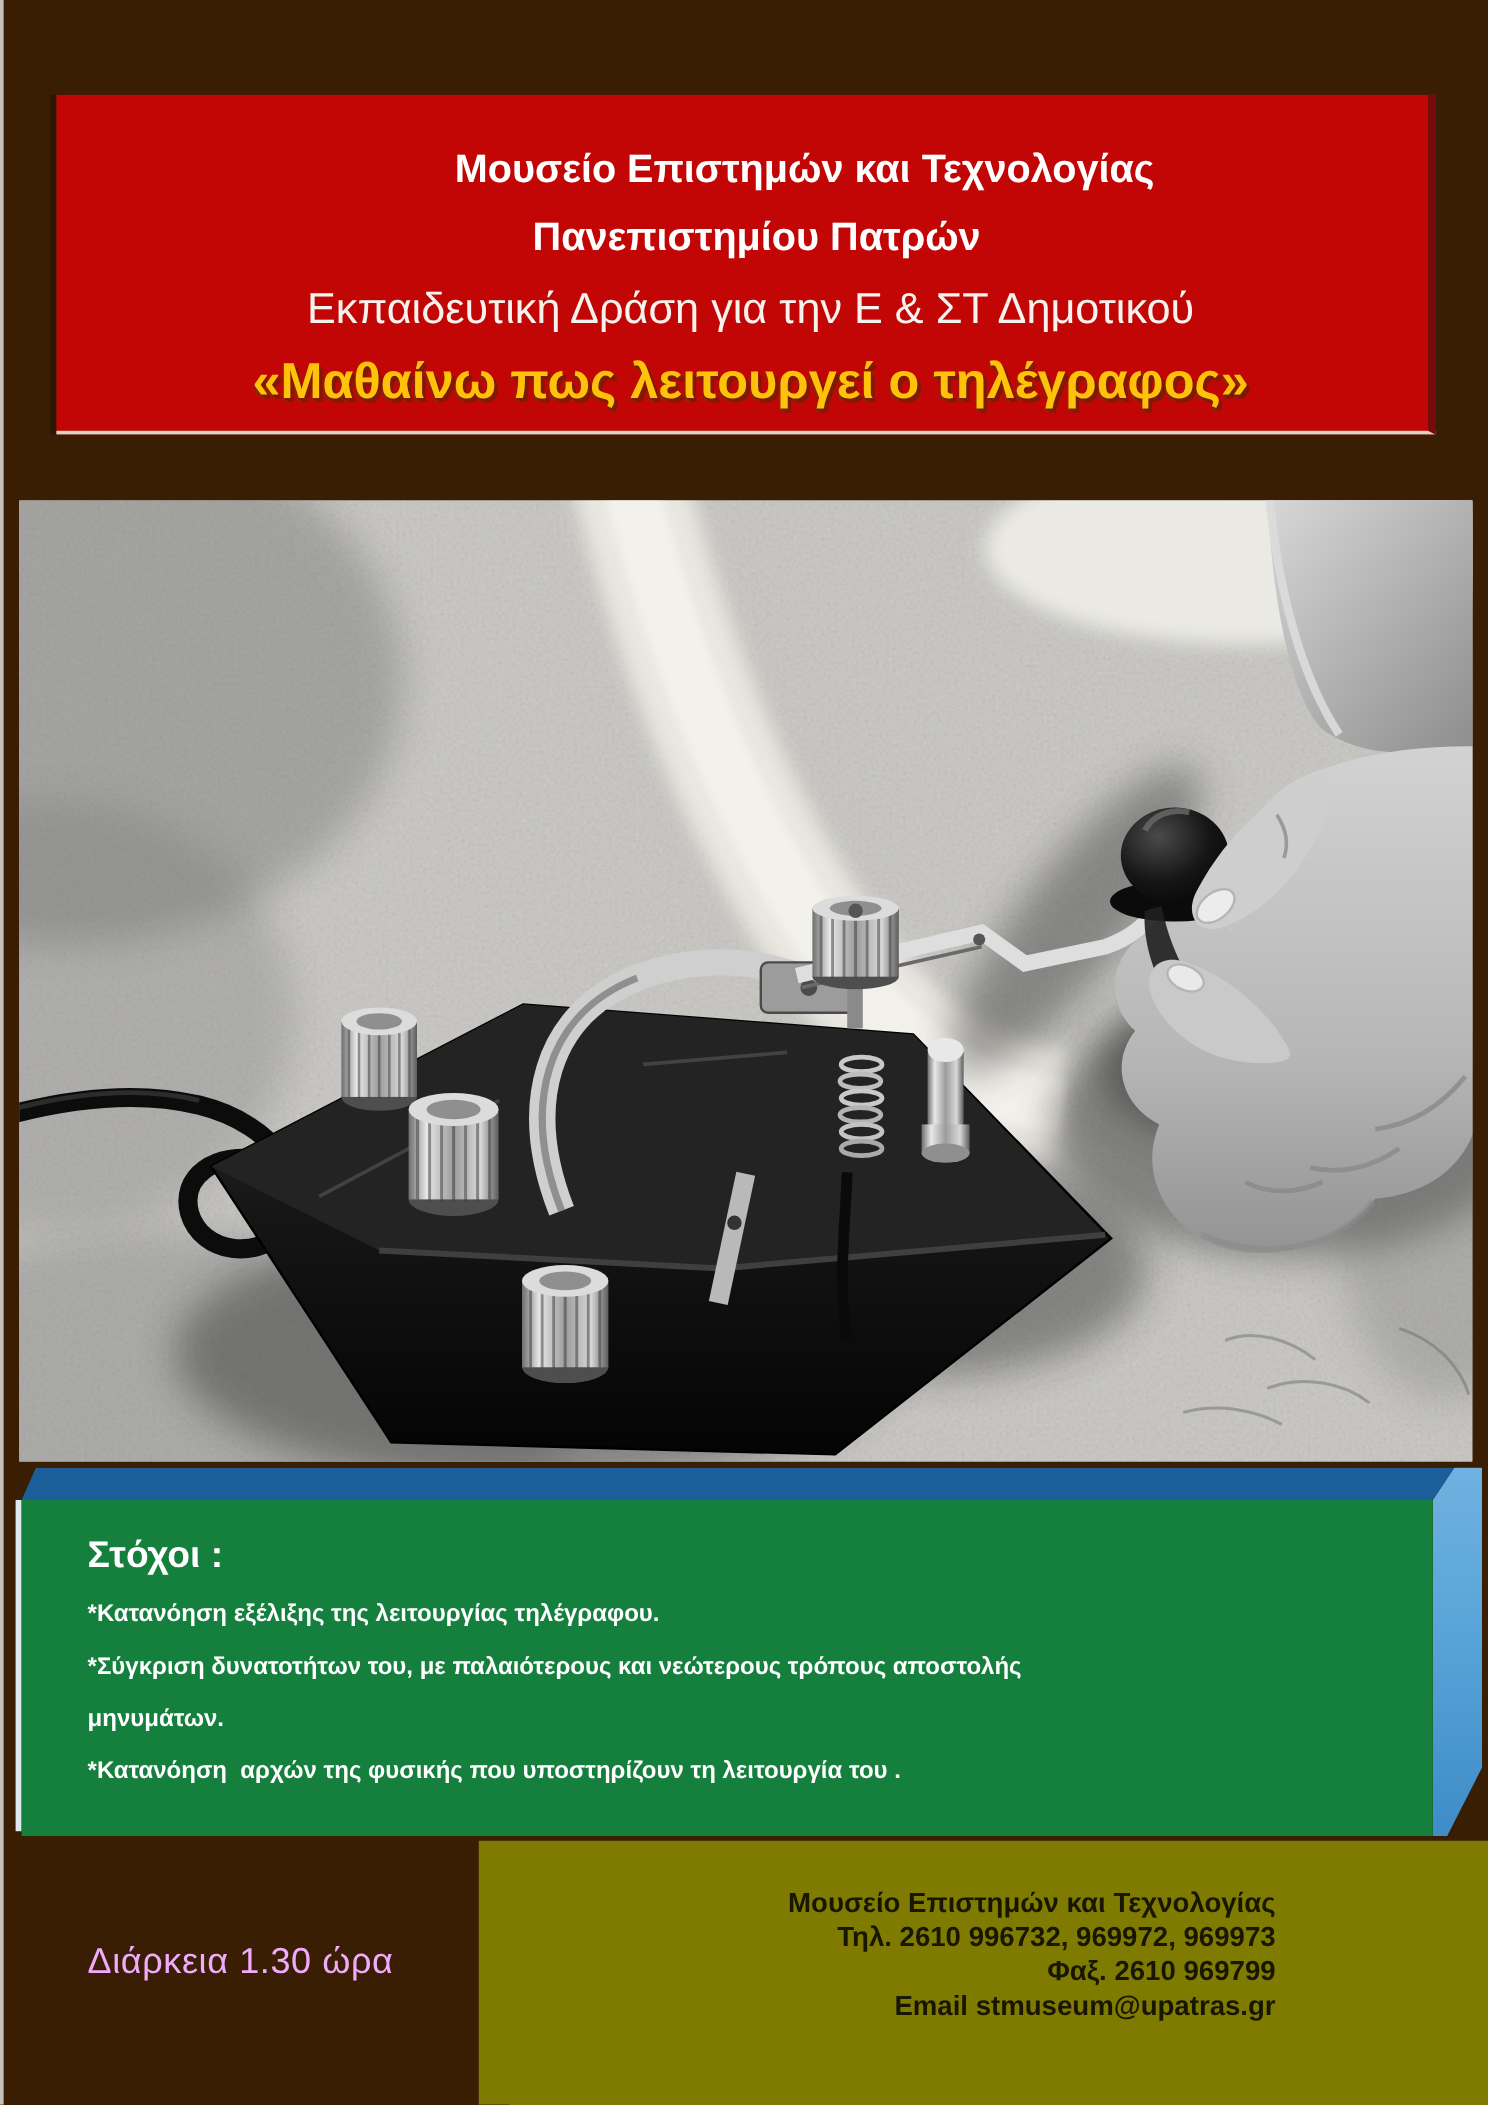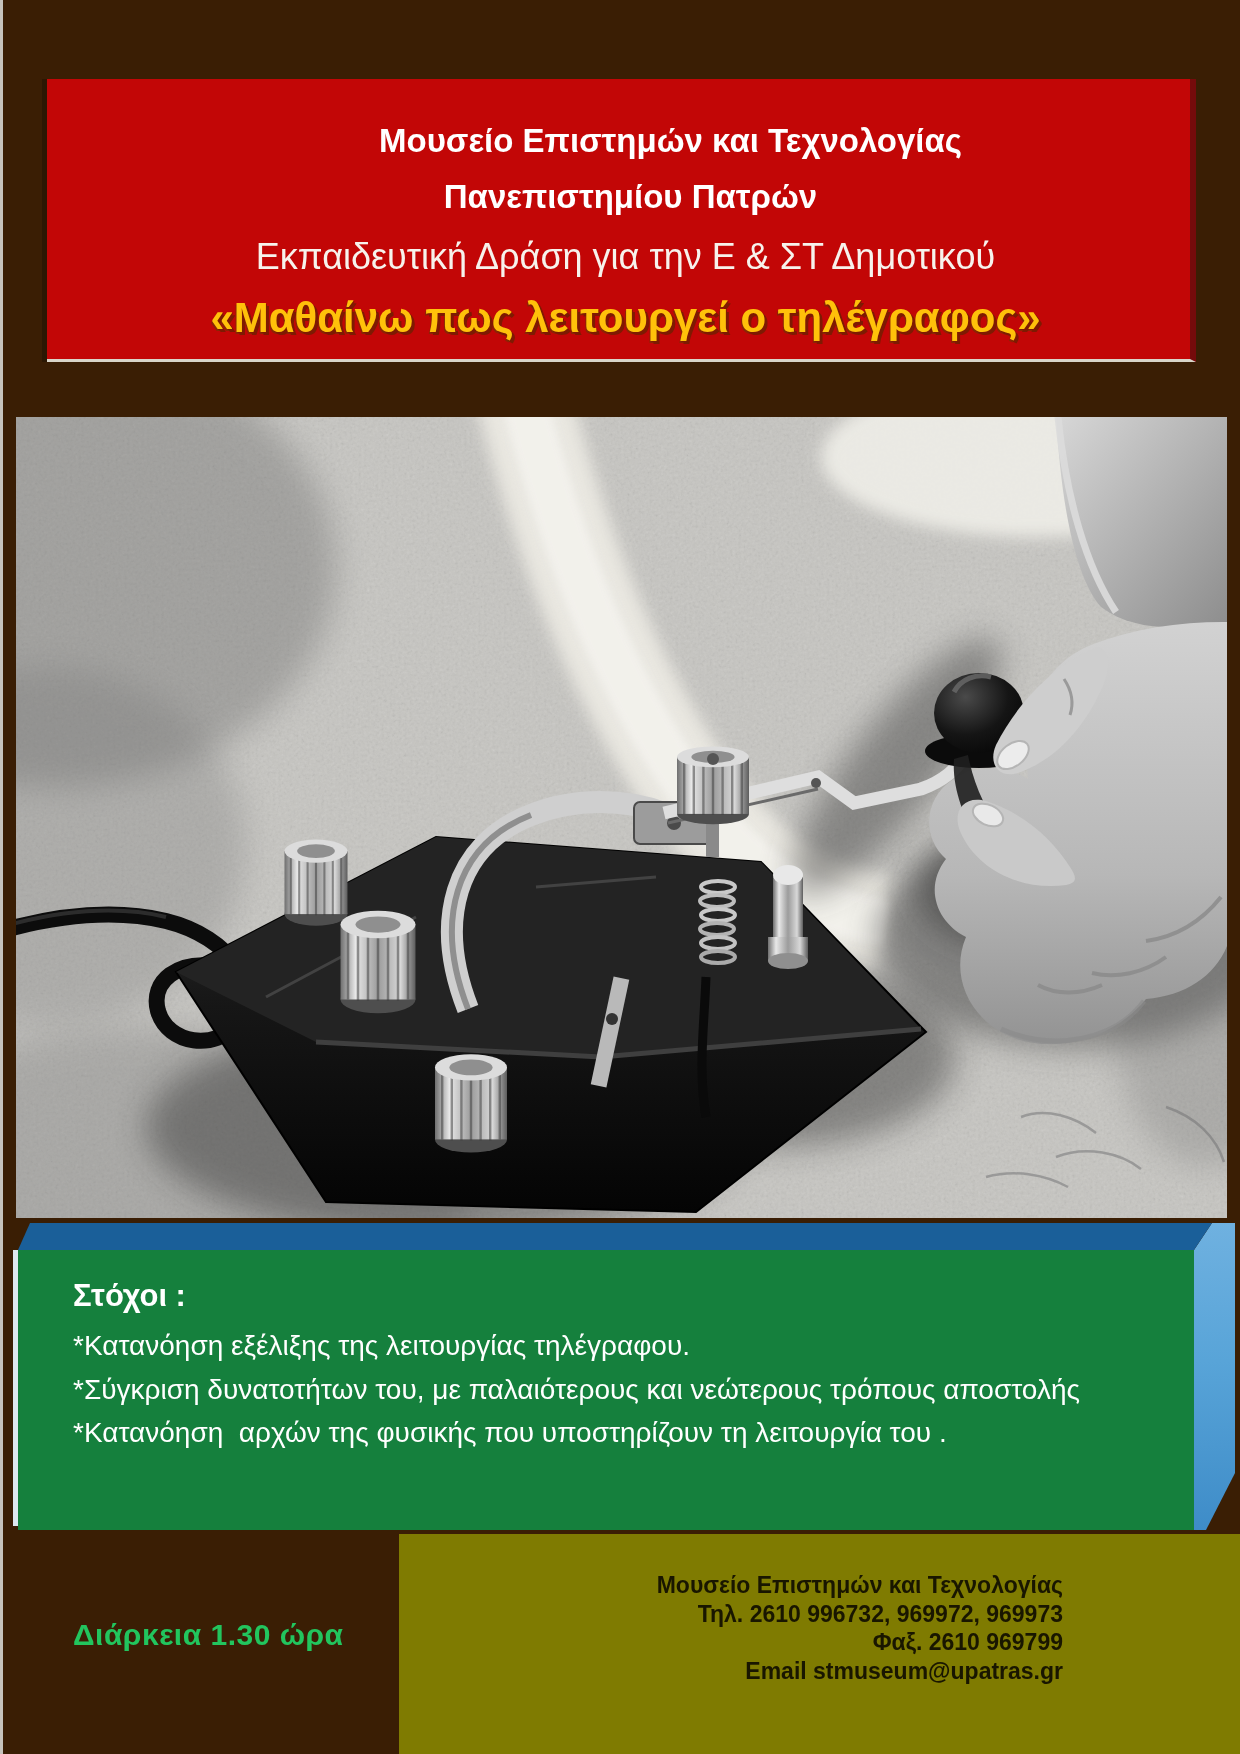--- a/index.html
+++ b/index.html
@@ -31,27 +31,27 @@
   .obj-corner{position:absolute;left:1186px;top:0;width:36px;height:42px;background:#85BCE4;
               clip-path:polygon(13px 0, 100% 0, 100% 100%);}
   .obj-side{position:absolute;left:1181px;top:0;width:41px;height:307px;
             background:linear-gradient(180deg,#6FB1E0 0%,#58A4D8 45%,#3E8CC8 100%);
             clip-path:polygon(18px 0, 41px 0, 41px 250px, 12px 307px, 0 307px, 0 27px);}
   .obj-face{position:absolute;left:5px;top:27px;width:1176px;height:280px;background:#15803d;
             color:#fff;box-sizing:border-box;padding:26px 40px 0 55px;}
   .obj-left-hl{position:absolute;left:0;top:27px;width:5px;height:276px;background:#dde8ef;}
   .obj-heading{font-size:31px;line-height:40px;font-weight:bold;}
   .obj-lines{margin-top:8px;}
-  .obj-line{font-size:28px;line-height:43.5px;white-space:pre-wrap;}
+  .obj-line{font-size:20px;line-height:43.5px;white-space:pre-wrap;font-weight:bold;}
 
   
   .contact{position:absolute;left:399px;top:1534px;width:841px;height:220px;background:#7F7B01;
            box-sizing:border-box;padding:37px 177px 0 20px;text-align:right;color:#191600;
            font-weight:bold;font-size:23px;line-height:28.5px;}
-  .duration{position:absolute;left:73px;top:1618px;font-size:30px;font-weight:bold;color:#22c55e;letter-spacing:0.5px;}
+  .duration{position:absolute;left:73px;top:1618px;font-size:30px;font-weight:normal;color:#f0abfc;letter-spacing:0.5px;}
 </style>
 </head>
 <body>
 
 <div class="poster">
   <div class="page-edge"></div>
 
   <div class="header">
     <div class="h-line1">Μουσείο Επιστημών και Τεχνολογίας</div>
     <div class="h-line2">Πανεπιστημίου Πατρών</div>
@@ -202,20 +202,21 @@
   <div class="objectives">
     <div class="obj-corner"></div>
     <div class="obj-side"></div>
     <div class="obj-top-bevel"></div>
     <div class="obj-left-hl"></div>
     <div class="obj-face">
       <div class="obj-heading">Στόχοι :</div>
       <div class="obj-lines">
         <div class="obj-line">*Κατανόηση εξέλιξης της λειτουργίας τηλέγραφου.</div>
         <div class="obj-line">*Σύγκριση δυνατοτήτων του, με παλαιότερους και νεώτερους τρόπους αποστολής</div>
+        <div class="obj-line">μηνυμάτων.</div>
         <div class="obj-line">*Κατανόηση  αρχών της φυσικής που υποστηρίζουν τη λειτουργία του .</div>
       </div>
     </div>
   </div>
 
   <div class="contact">
     <div>Μουσείο Επιστημών και Τεχνολογίας</div>
     <div>Τηλ. 2610 996732, 969972, 969973</div>
     <div>Φαξ. 2610 969799</div>
     <div>Email stmuseum@upatras.gr</div>

